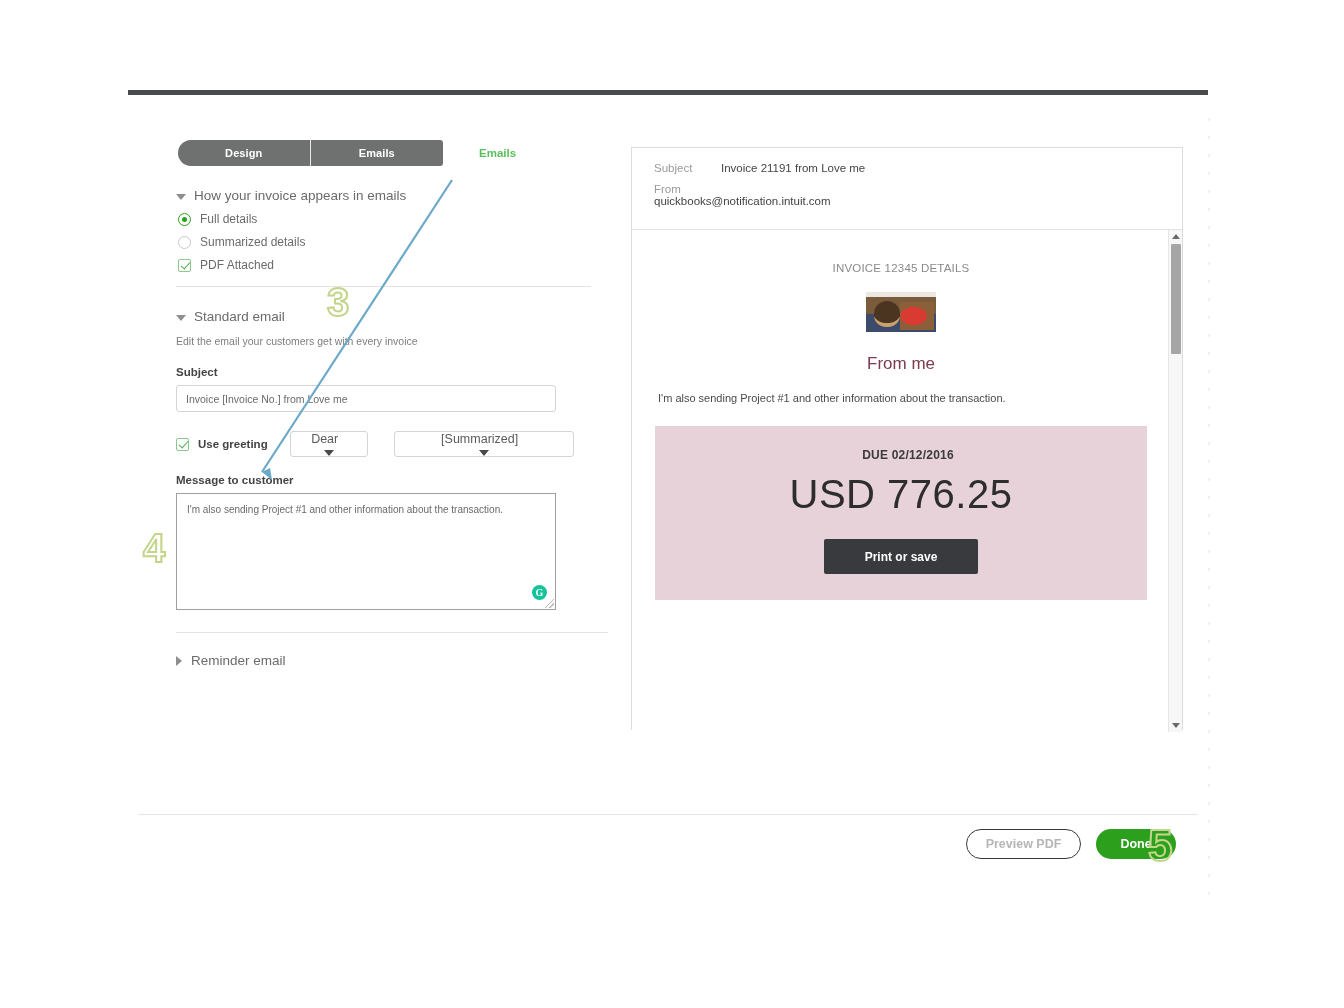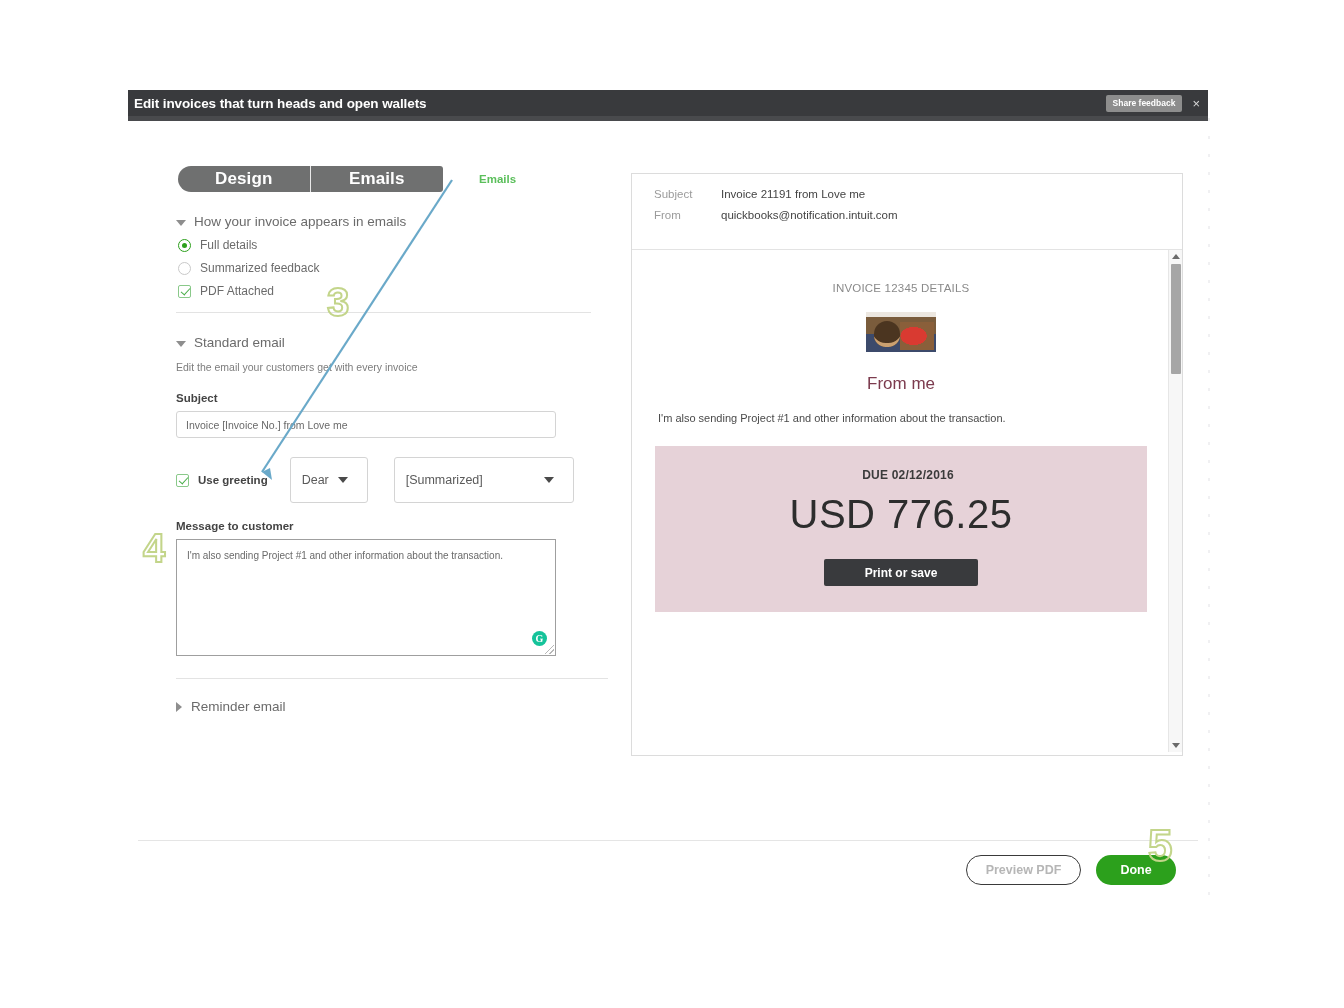--- a/index.html
+++ b/index.html
@@ -97,21 +97,21 @@
   .tabs {
     display: flex;
     width: 265px;
     height: 26px;
     margin-left: 10px;
   }
   .tab {
     flex: 1 1 50%;
     background: #6f7070;
     color: #ffffff;
-    font-size: 17px;
+    font-size: 11px;
     font-weight: bold;
     display: flex;
     align-items: center;
     justify-content: center;
     letter-spacing: .1px;
   }
   .tab.first { border-radius: 13px 0 0 13px; border-right: 1px solid #e9e9e9; }
   .tab.second { border-radius: 0 3px 3px 0; }
   .tab-link {
     margin-left: 36px;
@@ -234,31 +234,32 @@
     align-items: center;
     margin: 19px 0 0 8px;
   }
   .greet-label {
     color: #444444;
     font-size: 11.5px;
     font-weight: bold;
     margin-right: 22px;
   }
   .select {
-    height: 46px;
+    height: 26px;
     border: 1px solid #d4d4d4;
     border-radius: 3px;
     background: #ffffff;
     display: flex;
     align-items: center;
     justify-content: space-between;
     padding: 0 19px 0 11px;
     color: #5a5a5a;
     font-size: 12.5px;
     font-weight: 300;
+    flex-direction: column;
   }
   .select.small { width: 78px; }
   .select.large { width: 180px; margin-left: 26px; }
   .chev {
     width: 0; height: 0;
     border-left: 5px solid transparent;
     border-right: 5px solid transparent;
     border-top: 6px solid #4a4a4a;
     margin-left: 8px;
   }
@@ -313,21 +314,21 @@
     left: 503px; top: 52px;
     width: 552px; height: 583px;
     border: 1px solid #dcdcdc;
     background: #ffffff;
   }
   .pv-head {
     padding: 14px 0 12px 22px;
     border-bottom: 1px solid #e3e3e3;
   }
   .pv-row { display: flex; align-items: baseline; margin-bottom: 9px; }
-  .pv-row:last-child { margin-bottom: 16px; }
+  .pv-row:last-child { margin-bottom: 10px; flex-direction: column; }
   .pv-key {
     width: 67px;
     color: #9b9b9b;
     font-size: 11.5px;
     font-weight: 300;
   }
   .pv-val {
     color: #444444;
     font-size: 11.5px;
     font-weight: 300;
@@ -429,21 +430,21 @@
   }
   .due-amount {
     color: #2d2d2d;
     font-size: 40px;
     font-weight: 300;
     margin-top: 10px;
     letter-spacing: .5px;
   }
   .print-btn {
     margin: 22px auto 0;
-    width: 154px; height: 27px;
+    width: 154px; height: 35px;
     background: #393a3d;
     color: #ffffff;
     font-size: 12px;
     font-weight: bold;
     display: flex;
     align-items: center;
     justify-content: center;
     border-radius: 2px;
   }
   .powered {
@@ -510,26 +511,20 @@
 </head>
 <body>
 
 <div id="stage">
 
   <div class="dot-col"></div>
   <div class="dot-row"></div>
 
   <div class="dialog">
 
-    <div class="titlebar">
-      <div class="titlebar-title">Edit invoices that turn heads and open wallets</div>
-      <div class="titlebar-spacer"></div>
-      <div class="share-feedback">Share feedback</div>
-      <div class="close-x">×</div>
-    </div>
     <div class="titlebar-underline"></div>
 
     <div class="body-area">
 
       <div class="left-col">
 
         <div class="tabs-wrap" style="display:flex;align-items:center;">
           <div class="tabs">
             <div class="tab first">Design</div>
             <div class="tab second">Emails</div>
@@ -541,21 +536,21 @@
           <span class="caret-down"></span>
           <span>How your invoice appears in emails</span>
         </div>
 
         <div class="opt-row">
           <span class="radio checked"></span>
           <span>Full details</span>
         </div>
         <div class="opt-row">
           <span class="radio"></span>
-          <span>Summarized feedback</span>
+          <span>Summarized details</span>
         </div>
         <div class="opt-row">
           <span class="checkbox checked"></span>
           <span>PDF Attached</span>
         </div>
 
         <div class="divider"></div>
 
         <div class="section-head">
           <span class="caret-down"></span>

